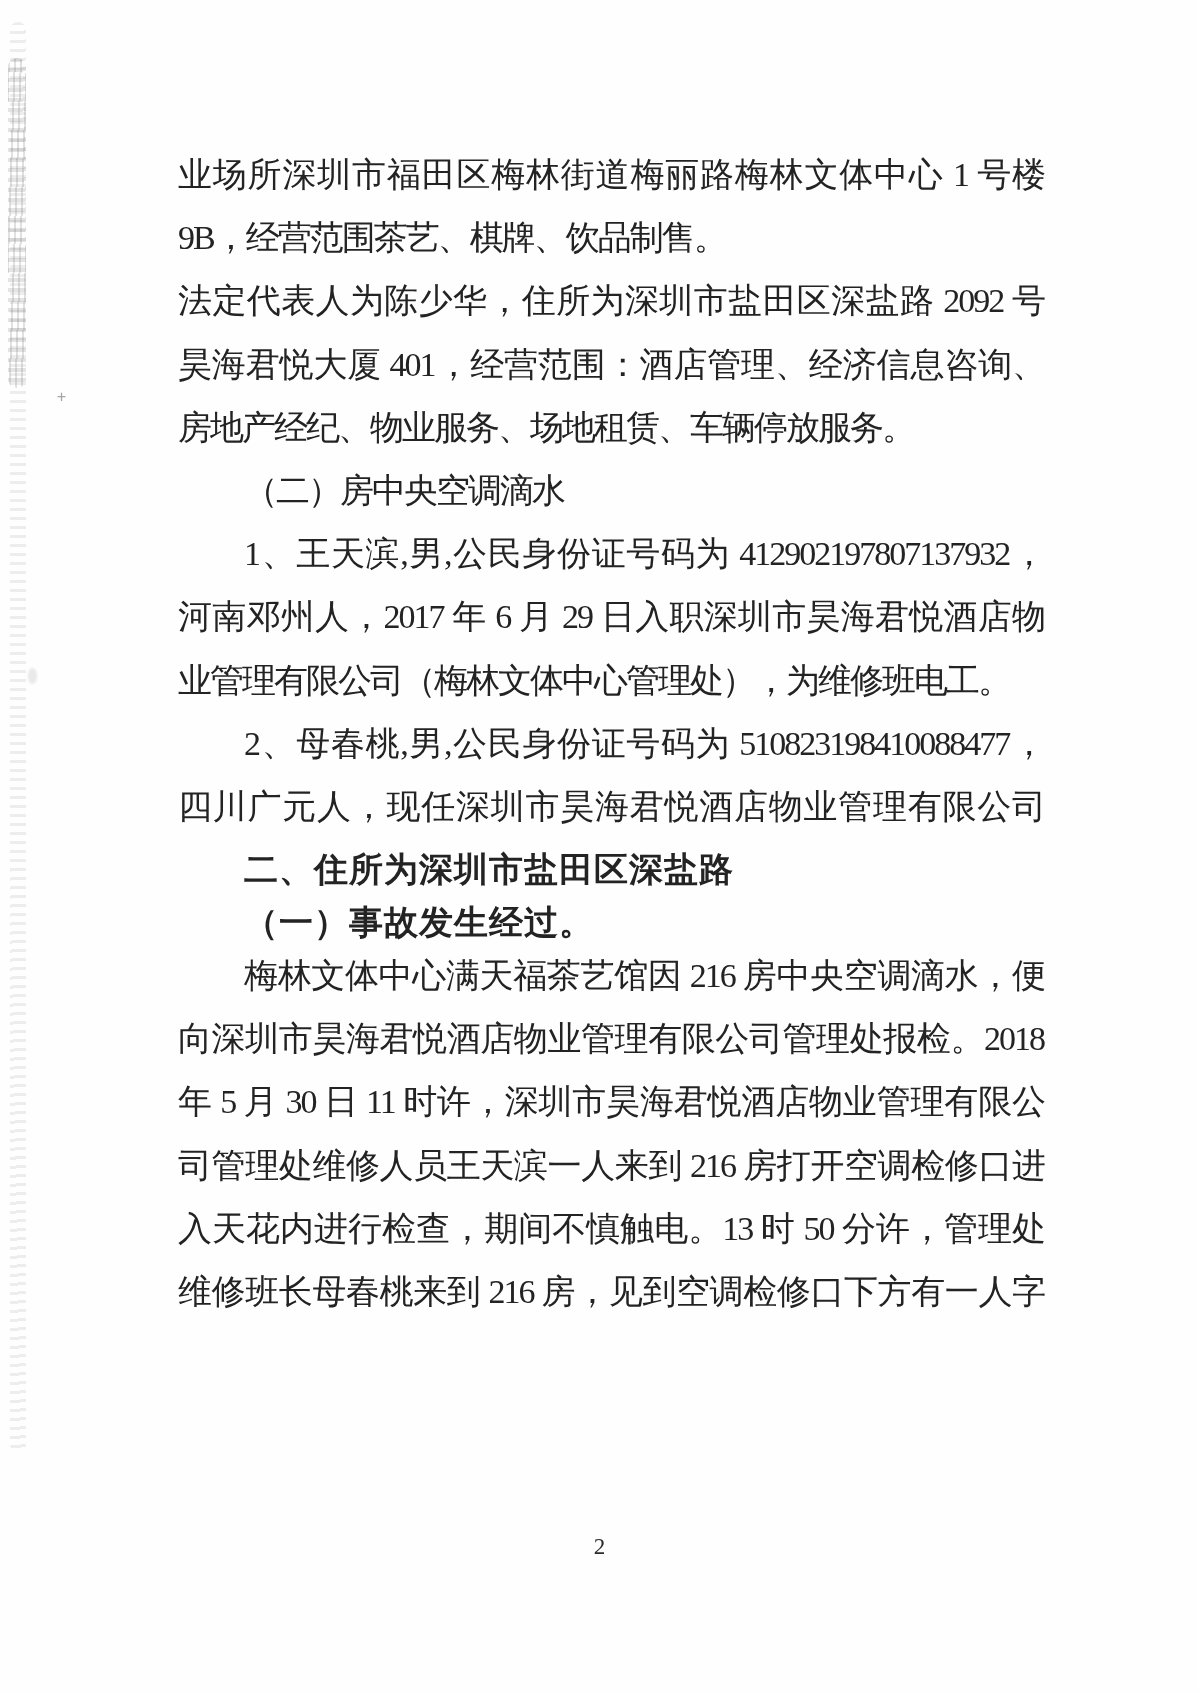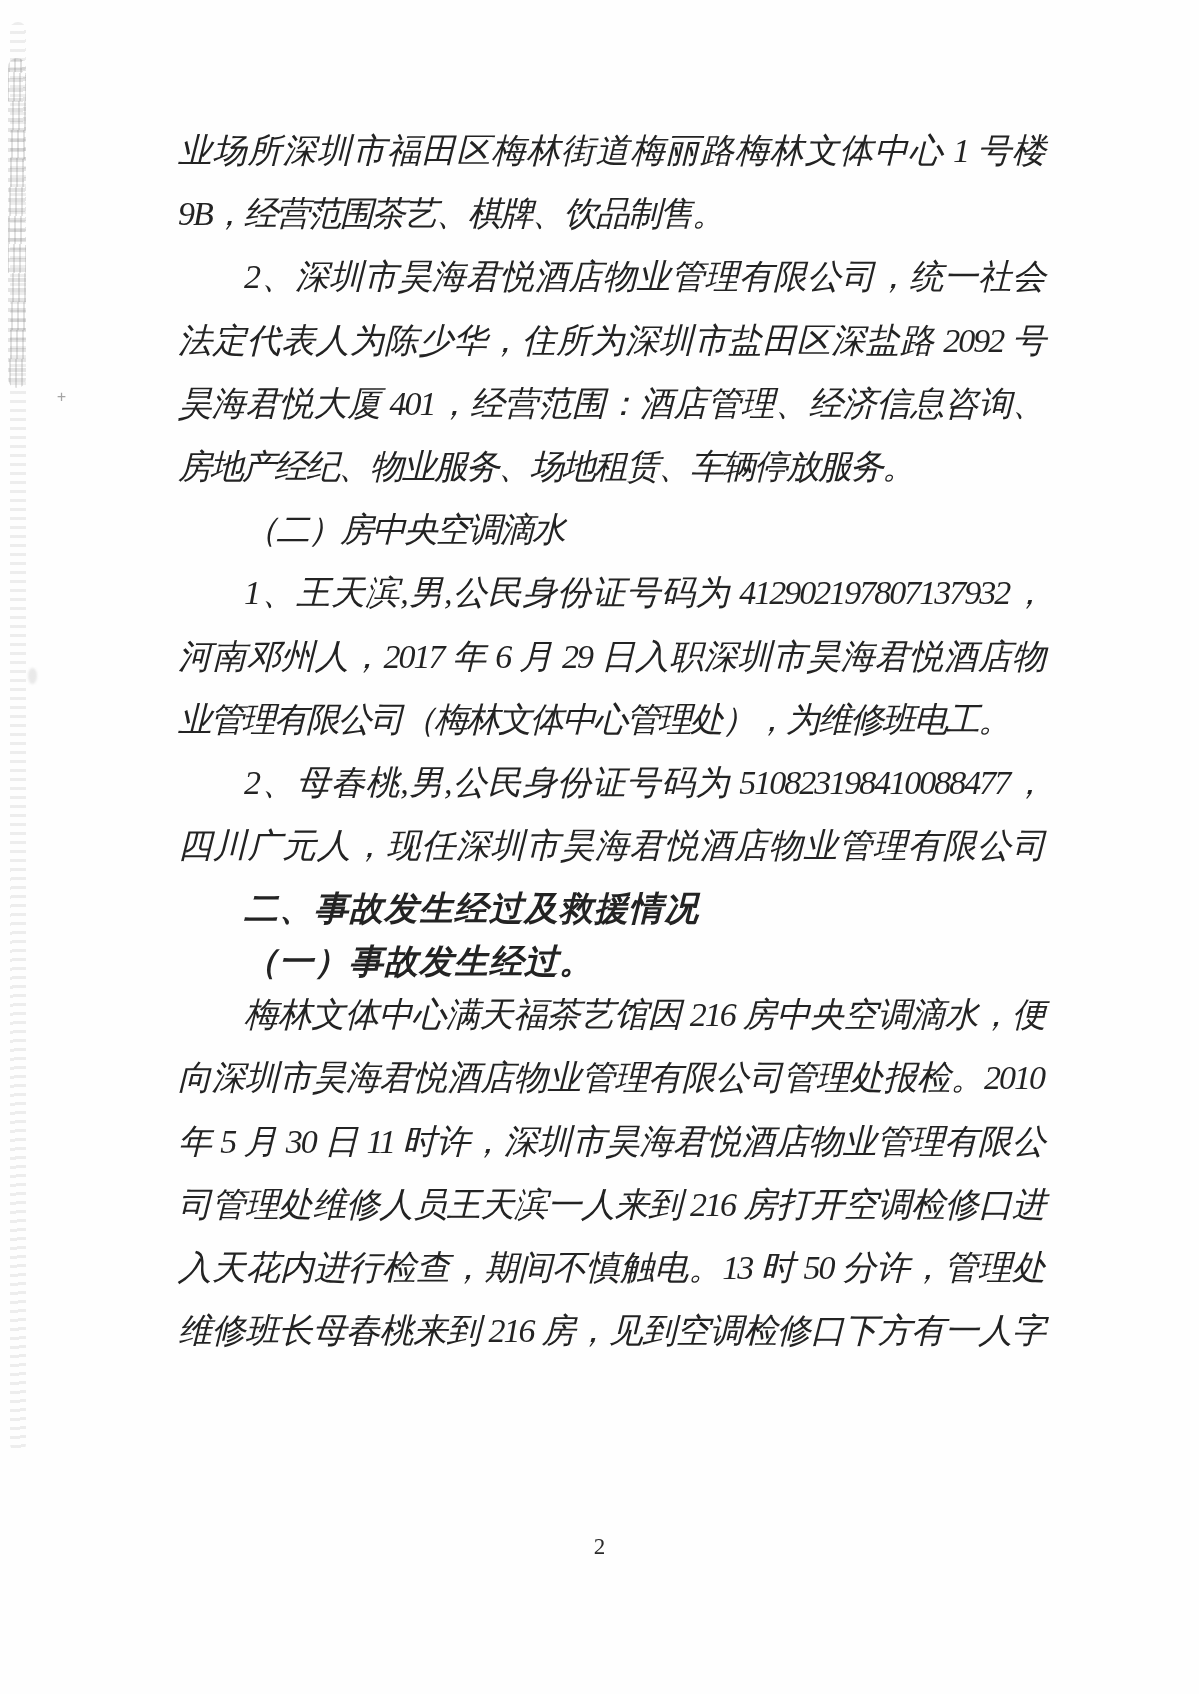--- a/index.html
+++ b/index.html
@@ -45,23 +45,22 @@
   .mark-plus{
     position:absolute;
     left:57px;top:388px;
     font-size:15px;
     color:rgba(90,90,90,0.55);
     font-family:"DejaVu Sans Mono",monospace;
   }
   .text-block{
     position:absolute;
     left:178px;
-    top:119px;
+    top:143px;
     width:866px;
-    font-style:italic;
   }
   .line{
     height:63.2px;
     line-height:63.2px;
     font-size:34px;
     letter-spacing:-2px;
     white-space:normal;
     color:var(--ink);
   }
   .j{
@@ -90,34 +89,33 @@
 <div class="page">
 
   <div class="streak-long"></div>
   <div class="streak-dark"></div>
   <div class="smudge"></div>
   <div class="mark-plus">+</div>
 
   <div class="text-block">
     <div class="line j">业场所深圳市福田区梅林街道梅丽路梅林文体中心 1 号楼</div>
     <div class="line">9B，经营范围茶艺、棋牌、饮品制售。</div>
-    <div class="line ind j">2、深圳市昊海君悦酒店物业管理有限公司，统一社会</div>
     <div class="line j">法定代表人为陈少华，住所为深圳市盐田区深盐路 2092 号</div>
     <div class="line j">昊海君悦大厦 401，经营范围：酒店管理、经济信息咨询、</div>
     <div class="line">房地产经纪、物业服务、场地租赁、车辆停放服务。</div>
     <div class="line ind">（二）房中央空调滴水</div>
     <div class="line ind j">1、王天滨,男,公民身份证号码为 412902197807137932，</div>
     <div class="line j">河南邓州人，2017 年 6 月 29 日入职深圳市昊海君悦酒店物</div>
     <div class="line">业管理有限公司（梅林文体中心管理处），为维修班电工。</div>
     <div class="line ind j">2、母春桃,男,公民身份证号码为 510823198410088477，</div>
     <div class="line j">四川广元人，现任深圳市昊海君悦酒店物业管理有限公司</div>
-    <div class="line ind hd tight">二、事故发生经过及救援情况</div>
+    <div class="line ind hd tight">二、住所为深圳市盐田区深盐路</div>
     <div class="line ind hd tight">（一）事故发生经过。</div>
     <div class="line ind j">梅林文体中心满天福茶艺馆因 216 房中央空调滴水，便</div>
-    <div class="line j">向深圳市昊海君悦酒店物业管理有限公司管理处报检。2010</div>
+    <div class="line j">向深圳市昊海君悦酒店物业管理有限公司管理处报检。2018</div>
     <div class="line j">年 5 月 30 日 11 时许，深圳市昊海君悦酒店物业管理有限公</div>
     <div class="line j">司管理处维修人员王天滨一人来到 216 房打开空调检修口进</div>
     <div class="line j">入天花内进行检查，期间不慎触电。13 时 50 分许，管理处</div>
     <div class="line j">维修班长母春桃来到 216 房，见到空调检修口下方有一人字</div>
   </div>
 
   <div class="page-number">2</div>
 
 </div>
 

